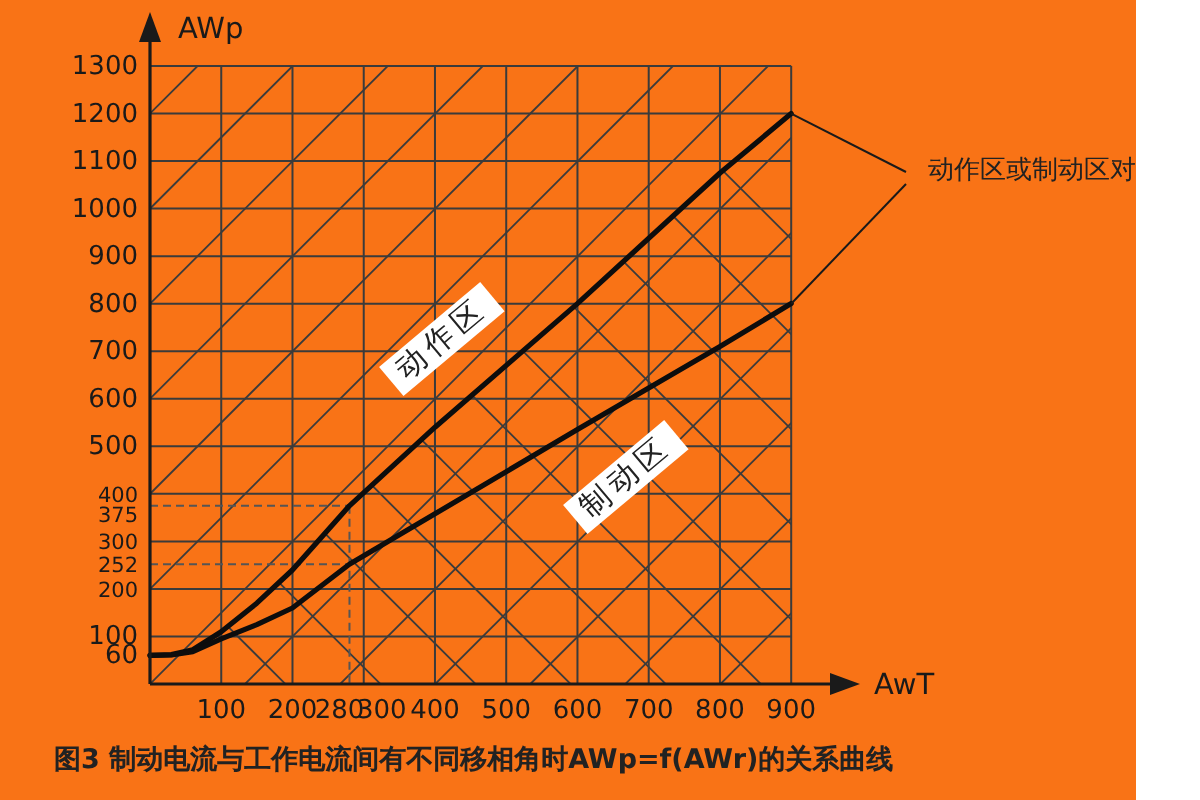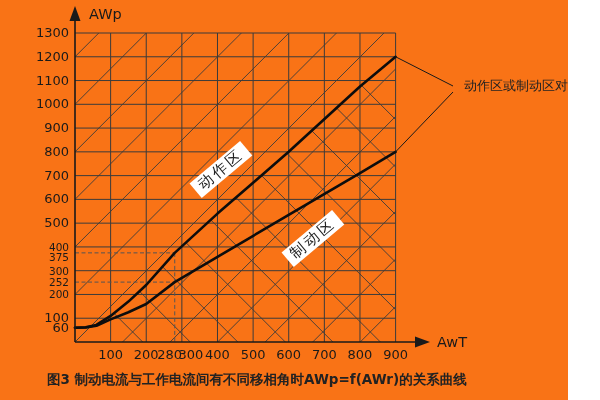--- a/index.html
+++ b/index.html
@@ -12,21 +12,21 @@
     position:absolute;transform:rotate(-40deg);transform-origin:center center;
     background:#ffffff;padding:1px 6px;font-size:15px;letter-spacing:3px;
     color:#222;white-space:nowrap;line-height:1.15;
   }
   .annotation{
     position:absolute;left:464px;top:72px;width:140px;
     font-size:13px;line-height:27px;color:#222;white-space:nowrap;
   }
   .caption{
     position:absolute;left:27px;top:371px;font-size:13.5px;font-weight:bold;
-    color:#222;white-space:nowrap;margin-left:20px;
+    color:#222;white-space:nowrap;
   }
 </style>
 </head>
 <body>
 
 <div class="stage">
 
   <svg id="chart" width="600" height="368">
     <defs>
       <clipPath id="gridClip">

